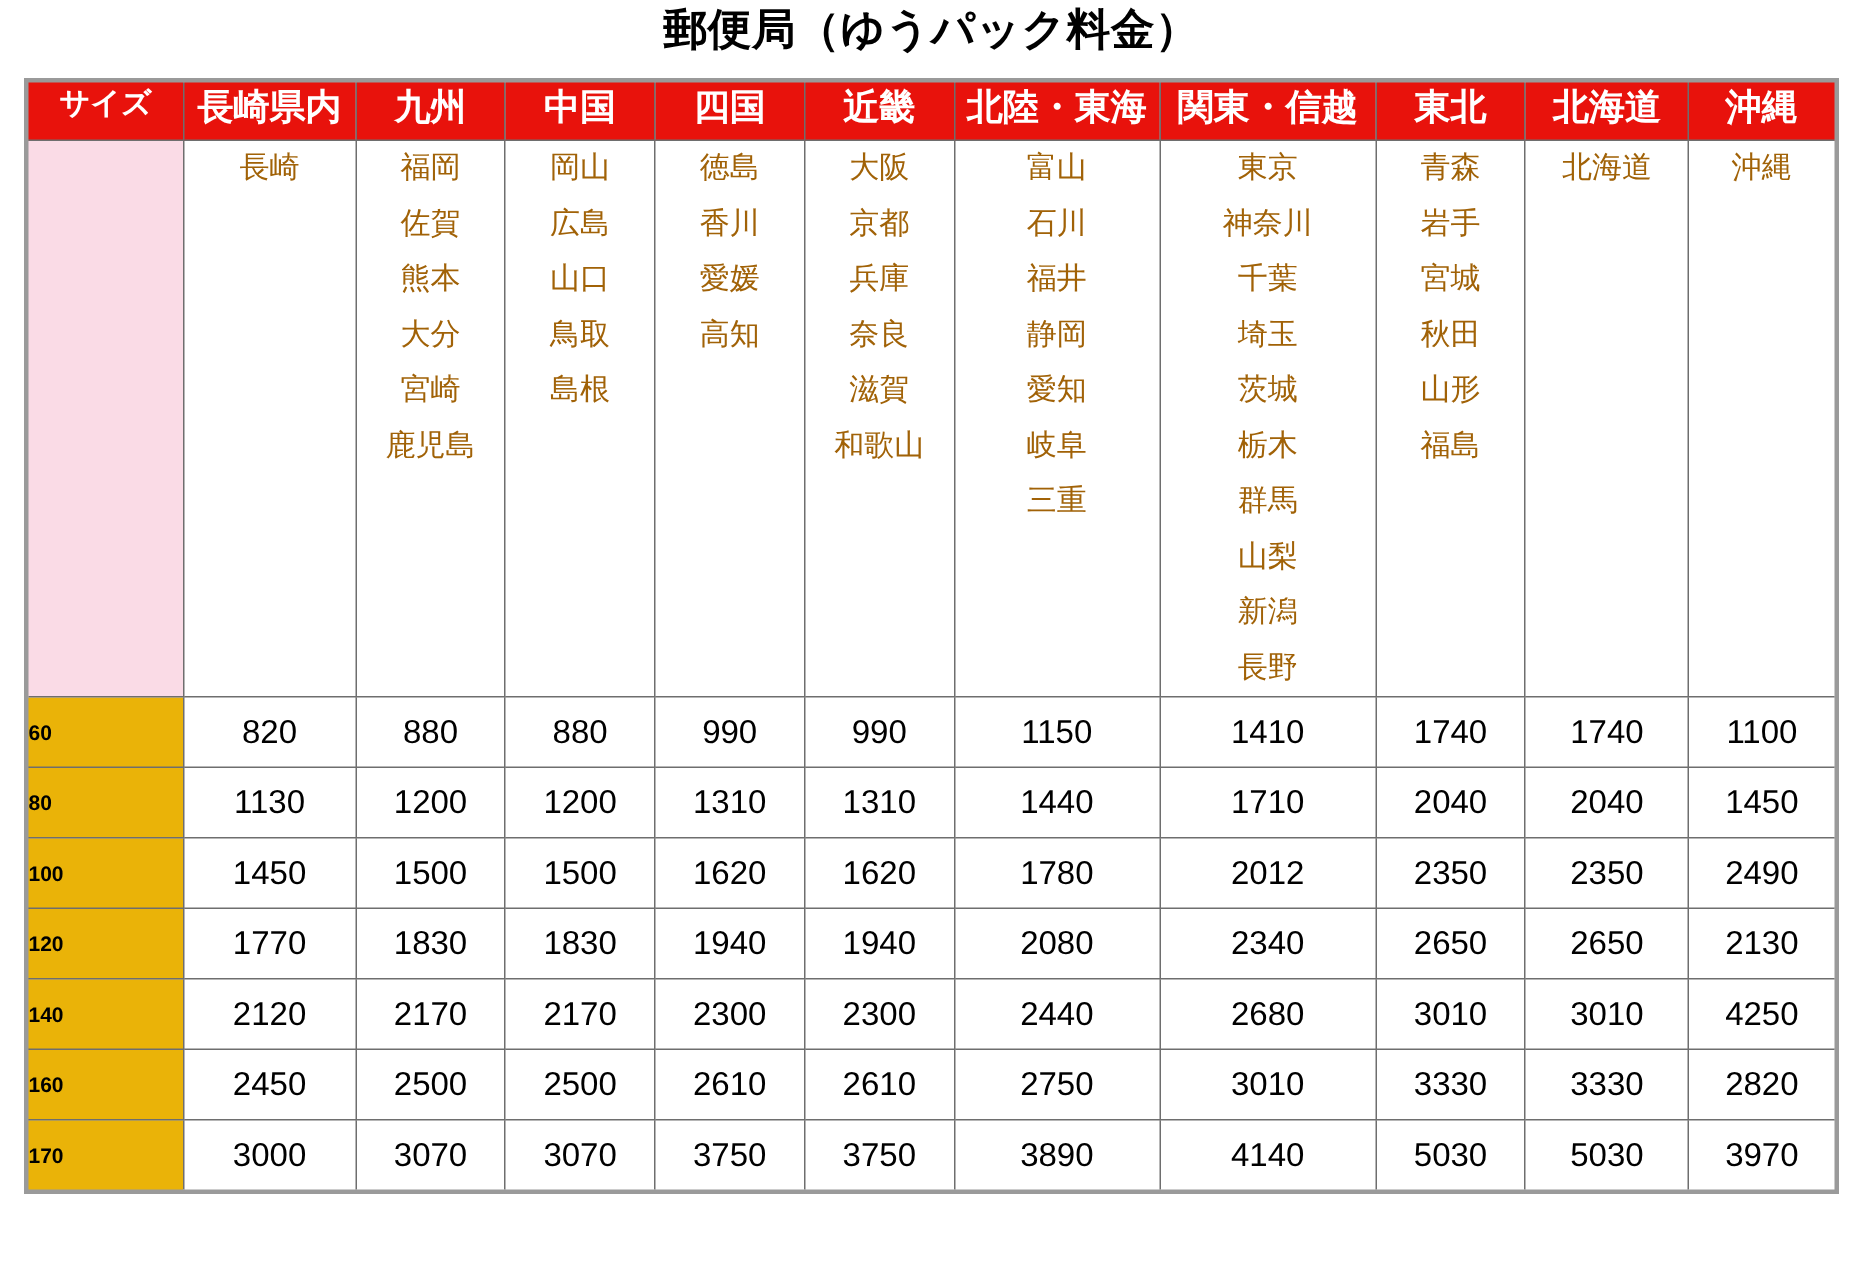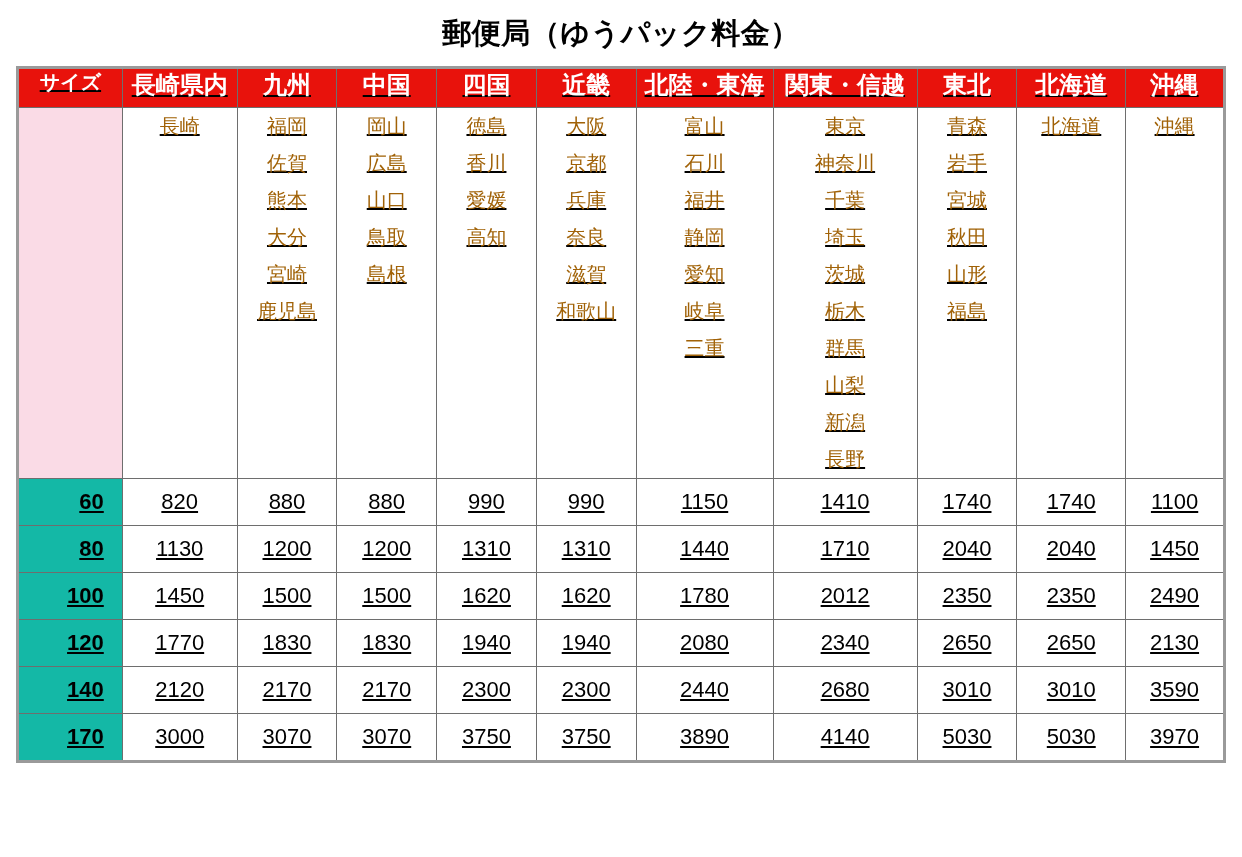--- a/index.html
+++ b/index.html
@@ -19,28 +19,26 @@
     height: 857px;
     position: relative;
     box-sizing: border-box;
     padding: 0;
   }
   .title {
     text-align: center;
     font-size: 29px;
     font-weight: bold;
     letter-spacing: 0.5px;
-    padding-top: 14px;
     padding-bottom: 12px;
     color: #000;
   }
   .table-wrap {
     padding: 0 16px;
     box-sizing: border-box;
-    text-decoration: underline;
   }
   table.rate {
     border-collapse: collapse;
     width: 1210px;
     table-layout: fixed;
     border: 3px solid #9a9a9a;
   }
   table.rate th, table.rate td {
     border: 1px solid #6e6e6e;
     text-align: center;
@@ -76,24 +74,24 @@
   .pref-list div {
     white-space: nowrap;
   }
   
   tbody.rates td {
     height: 46px;
     font-size: 22px;
     vertical-align: middle;
   }
   tbody.rates td.size-cell {
-    background: #14b8a6;
+    background: #eab308;
     font-weight: bold;
-    font-size: 22px;
-    text-align: right;
+    font-size: 14px;
+    text-align: left;
     padding-right: 18px;
   }
   
   col.c-size { width: 104px; }
   col.c-1 { width: 114px; }
   col.c-2 { width: 99px; }
   col.c-3 { width: 99px; }
   col.c-4 { width: 99px; }
   col.c-5 { width: 99px; }
   col.c-6 { width: 136px; }
@@ -271,21 +269,34 @@
           <td class="size-cell">140</td>
           <td>2120</td>
           <td>2170</td>
           <td>2170</td>
           <td>2300</td>
           <td>2300</td>
           <td>2440</td>
           <td>2680</td>
           <td>3010</td>
           <td>3010</td>
-          <td>3590</td>
+          <td>4250</td>
+        </tr>
+        <tr>
+          <td class="size-cell">160</td>
+          <td>2450</td>
+          <td>2500</td>
+          <td>2500</td>
+          <td>2610</td>
+          <td>2610</td>
+          <td>2750</td>
+          <td>3010</td>
+          <td>3330</td>
+          <td>3330</td>
+          <td>2820</td>
         </tr>
         <tr>
           <td class="size-cell">170</td>
           <td>3000</td>
           <td>3070</td>
           <td>3070</td>
           <td>3750</td>
           <td>3750</td>
           <td>3890</td>
           <td>4140</td>

